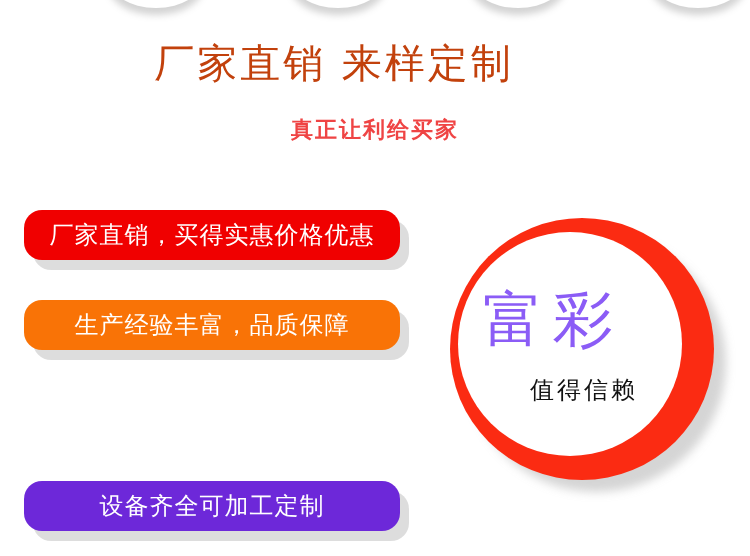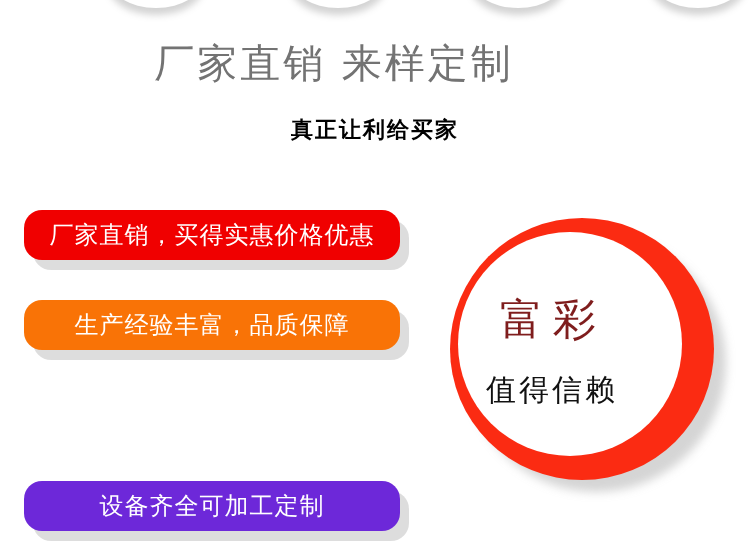--- a/index.html
+++ b/index.html
@@ -41,35 +41,35 @@
   .headline {
     position: absolute;
     left: 0;
     top: 38px;
     width: 668px;
     text-align: center;
     font-family: "DejaVu Serif", "Liberation Serif", serif;
     font-size: 40px;
     line-height: 50px;
     letter-spacing: 3px;
-    color: #737373;
+    color: #c2410c;
     white-space: nowrap;
   }
   .subheadline {
     position: absolute;
     left: 0;
     top: 114px;
     width: 750px;
     text-align: center;
     font-family: "DejaVu Serif", "Liberation Serif", serif;
     font-size: 22px;
     line-height: 30px;
     letter-spacing: 2px;
     font-weight: bold;
-    color: #000000;
+    color: #ef4444;
     white-space: nowrap;
   }
 
   
   .pill {
     position: absolute;
     left: 24px;
     width: 376px;
     height: 50px;
     border-radius: 18px;
@@ -131,33 +131,34 @@
     height: 224px;
     display: block;
   }
   .brand-main {
     position: absolute;
     left: 0;
     top: 56px;
     width: 190px;
     text-align: center;
     font-family: "DejaVu Serif", "Liberation Serif", serif;
-    font-size: 43px;
+    font-size: 60px;
     line-height: 62px;
     letter-spacing: 10px;
-    color: #7f1d1d;
+    color: #8b5cf6;
     white-space: nowrap;
   }
   .brand-sub {
     position: absolute;
     left: 28px;
     top: 140px;
     width: 196px;
+    text-align: center;
     font-family: "DejaVu Serif", "Liberation Serif", serif;
-    font-size: 30px;
+    font-size: 24px;
     line-height: 36px;
     letter-spacing: 3px;
     color: #111111;
     white-space: nowrap;
   }
 </style>
 </head>
 <body>
 
 <div id="stage">

